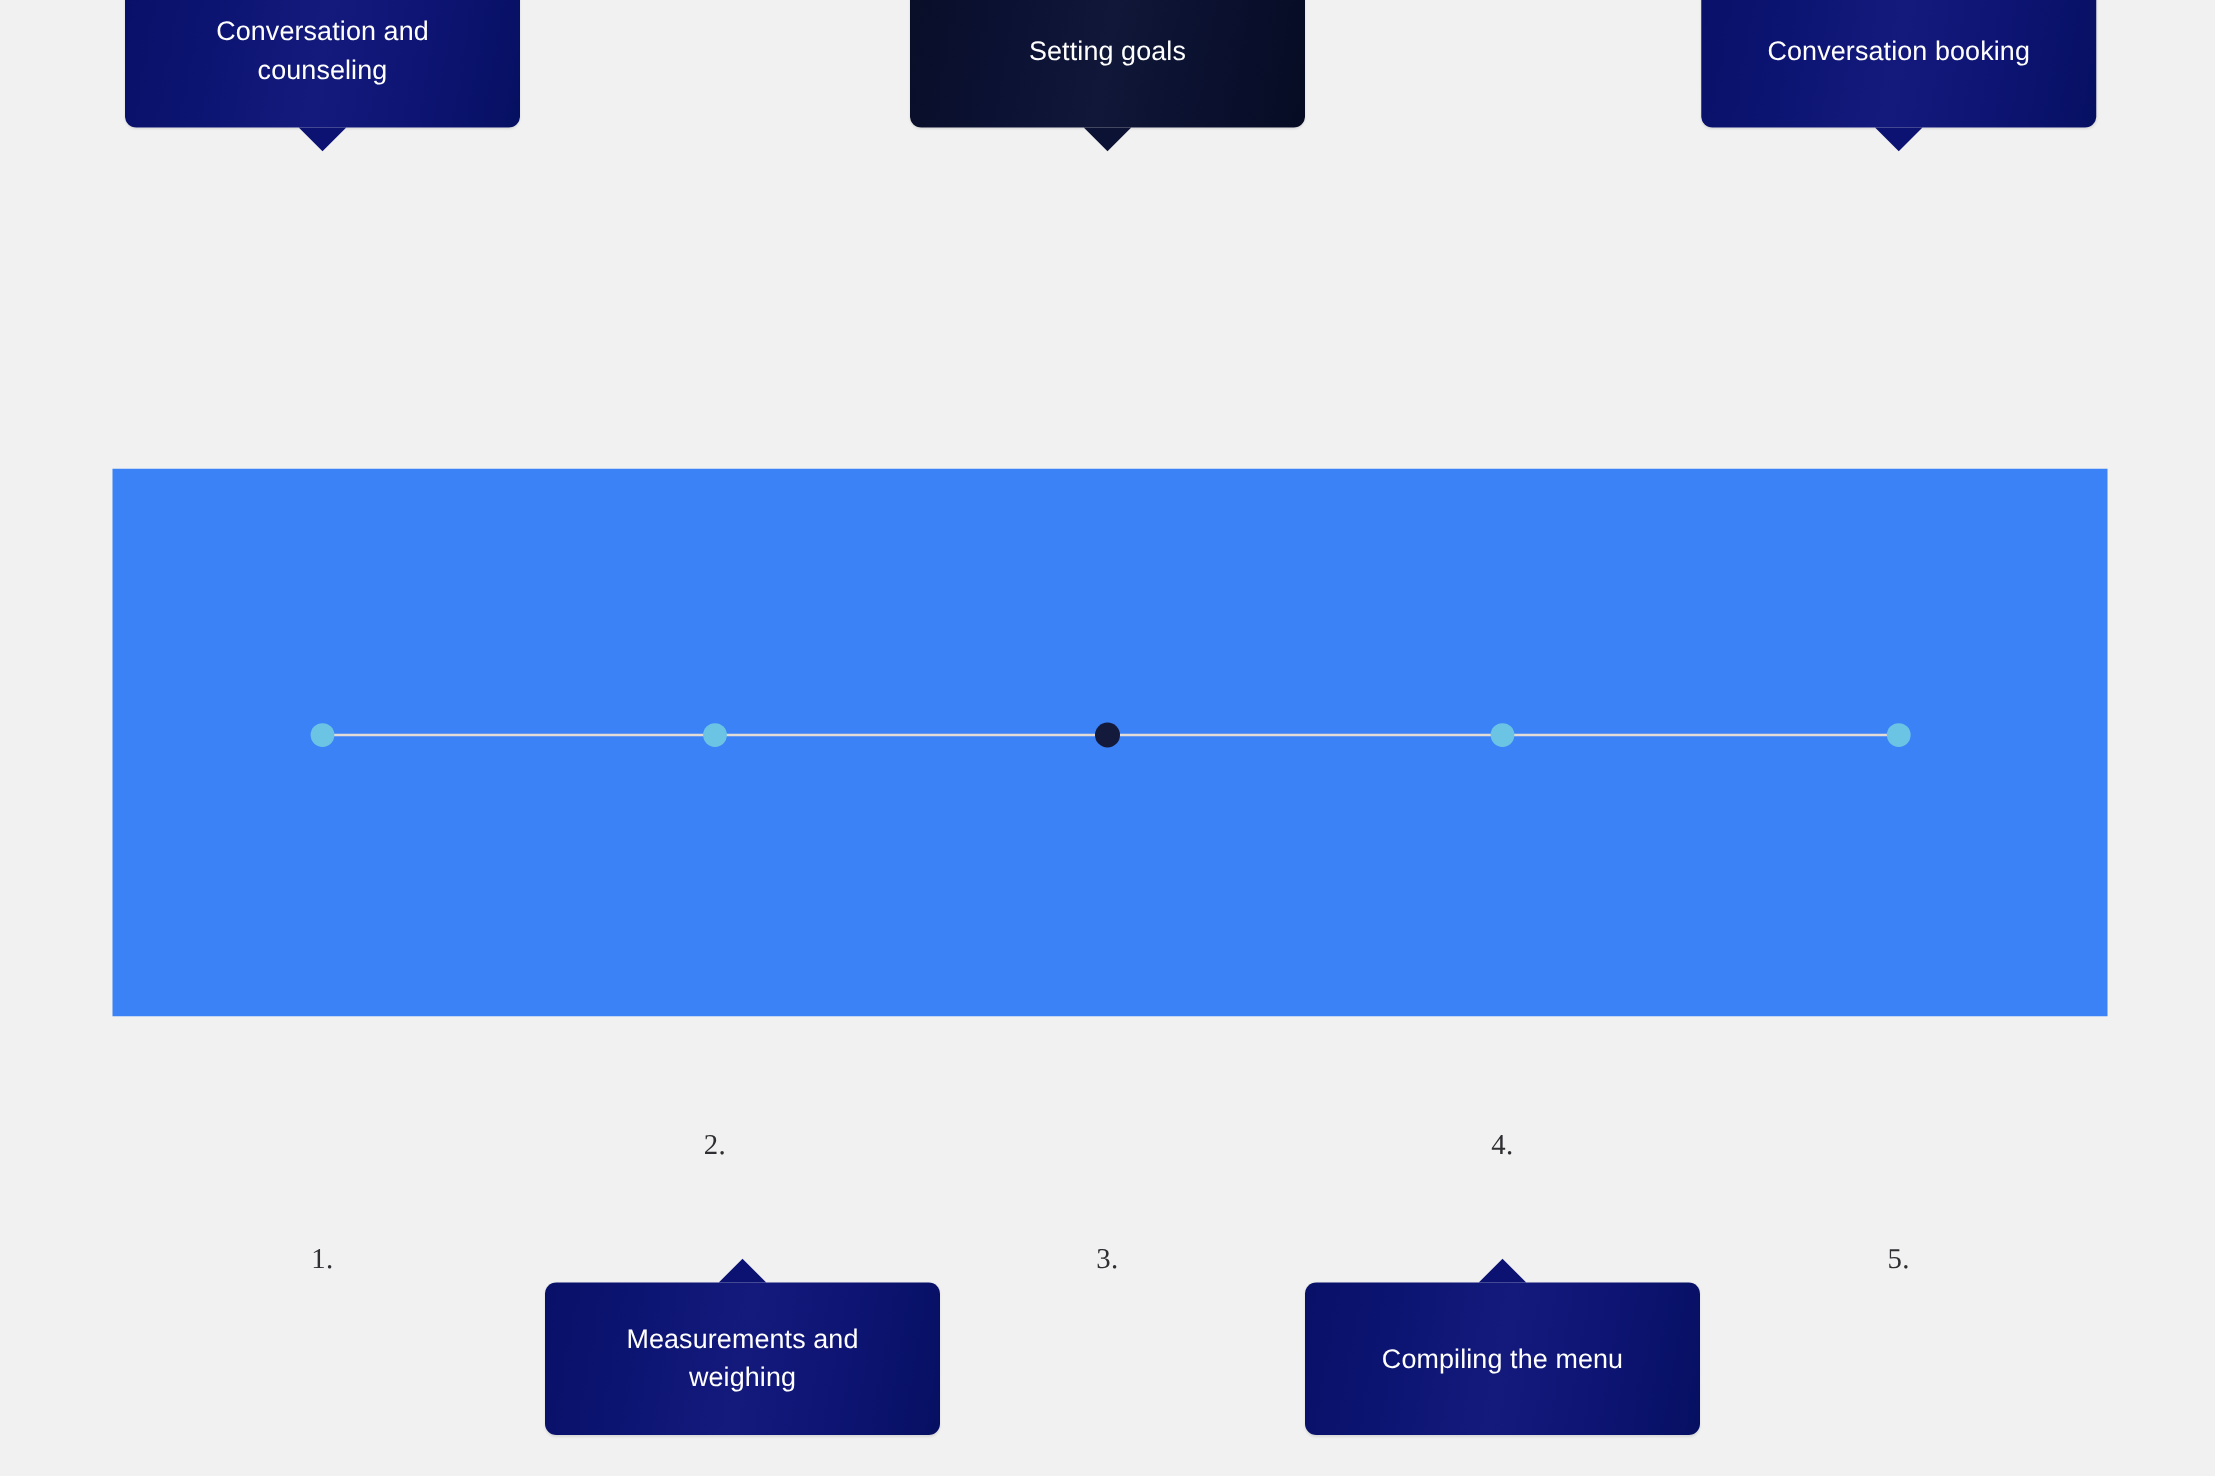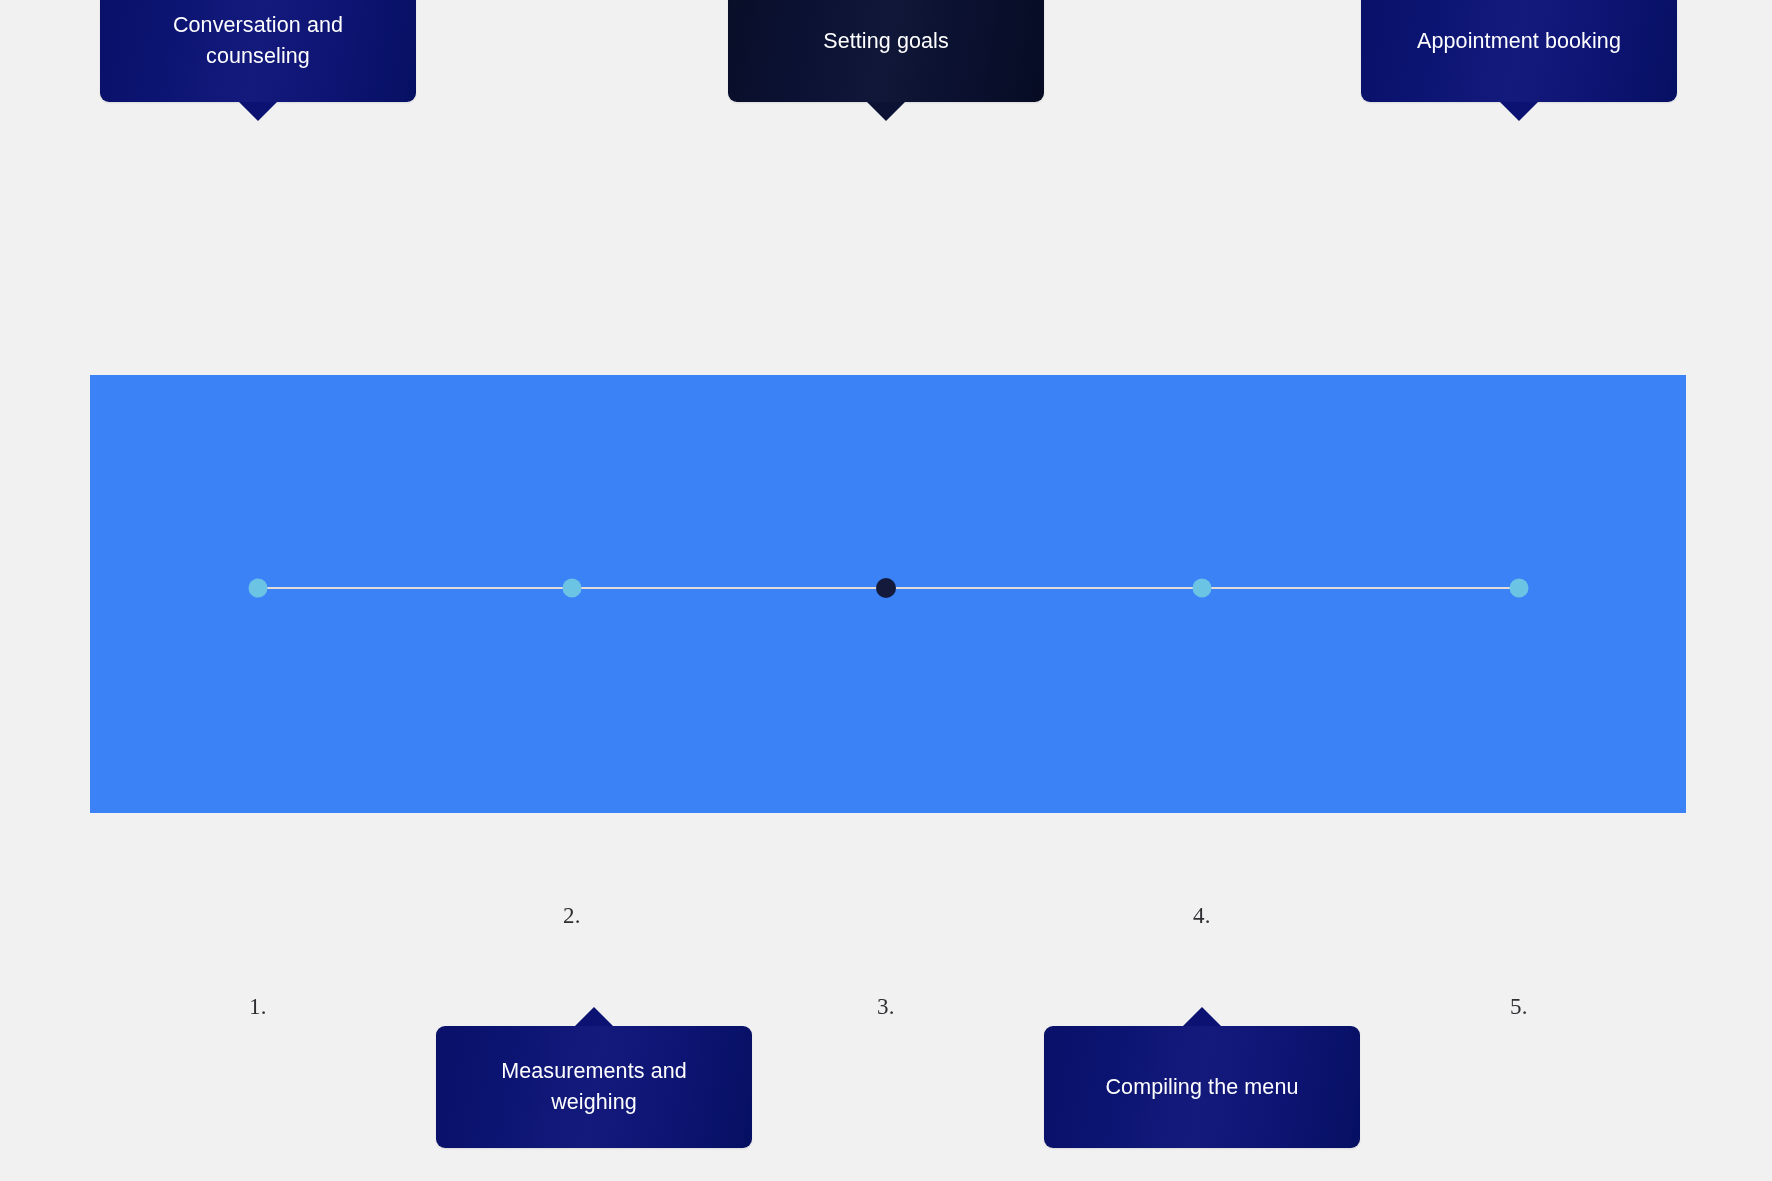--- a/index.html
+++ b/index.html
@@ -152,18 +152,18 @@
   <div class="node is-active" style="left:796px; top:213px;"></div>
   <div class="node-number below" style="left:796px;">3.</div>
 
   <div class="card points-up row-bottom" style="left:1112px;">
     <span class="card-label">Compiling the menu</span>
   </div>
   <div class="node" style="left:1112px; top:213px;"></div>
   <div class="node-number above" style="left:1112px;">4.</div>
 
   <div class="card points-down row-top" style="left:1429px;">
-    <span class="card-label">Appointment booking</span>
+    <span class="card-label">Conversation booking</span>
   </div>
   <div class="node" style="left:1429px; top:213px;"></div>
   <div class="node-number below" style="left:1429px;">5.</div>
 
 </div>
 
 </body></html>

